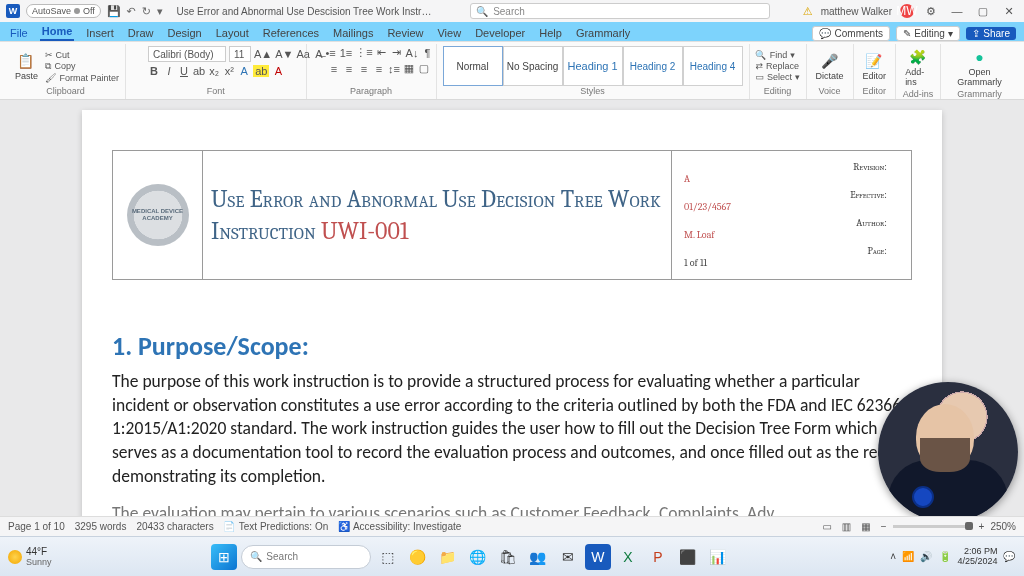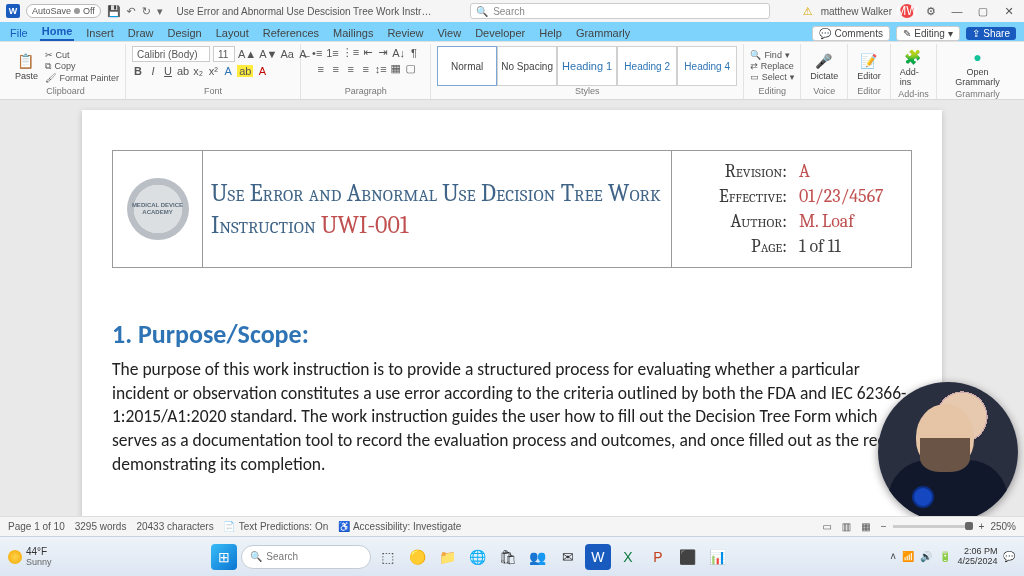--- a/index.html
+++ b/index.html
@@ -33,39 +33,39 @@
   
   .ribbon { height:58px; background:#fafafa; border-bottom:1px solid #d9d9d9; display:flex; padding:2px 6px 0 6px; }
   .group { border-right:1px solid #e3e3e3; padding:2px 6px; display:flex; flex-direction:column; justify-content:space-between; }
   .group-label { text-align:center; font-size:9px; color:#777; padding-bottom:1px;}
   .group-body { display:flex; align-items:center; gap:4px; flex:1; }
   .big-btn { display:flex; flex-direction:column; align-items:center; justify-content:center; gap:1px; font-size:9px; color:#444; padding:2px 3px; }
   .big-btn .ic { width:18px; height:18px; display:flex; align-items:center; justify-content:center; font-size:14px; }
   .mini-col { display:flex; flex-direction:column; gap:1px; font-size:9px; color:#555; }
   .mini-col span { display:flex; align-items:center; gap:3px; white-space:nowrap;}
   .font-box { border:1px solid #ccc; background:#fff; font-size:10px; padding:0 4px; height:16px; display:flex; align-items:center; }
-  .iconrow { display:flex; gap:3px; color:#555; font-size:11px; align-items:center;}
+  .iconrow { display:flex; gap:3px; color:#555; font-size:11px; align-items:center;margin-left:16px;}
   .iconrow span { min-width:12px; text-align:center; }
   .styles { display:flex; gap:0; }
   .style-card { border:1px solid #d0d0d0; width:60px; height:40px; display:flex; align-items:center; justify-content:center; font-size:10px; color:#444; background:#fff;}
   .style-card.sel { border:1px solid #7aa7d8; }
   .style-card.h1 { color:#2e74b5; font-size:11px;}
   .style-card.h2,.style-card.h3,.style-card.h4 { color:#2e74b5; font-size:10px;}
 
   
   .canvas { height:416px; background:#e9e9ea; overflow:hidden; position:relative; }
   .page { width:860px; background:#fff; margin:10px auto 0 auto; box-shadow:0 2px 6px rgba(0,0,0,.18); padding:40px 0 0 0; min-height:600px;}
   .hdr-table { width:800px; margin:0 auto; border-collapse:collapse; }
   .hdr-table td { border:1px solid #9a9a9a; vertical-align:middle; padding:8px; }
   .logo-cell { width:90px; text-align:center; }
   .logo-seal { width:62px; height:62px; border-radius:50%; background:radial-gradient(circle at 50% 50%, #dcdfe2 0 55%, #b9bfc5 56% 100%); margin:auto; display:flex; align-items:center; justify-content:center; font-size:6px; color:#5a6b7b; text-align:center; line-height:1.1; font-weight:bold;}
   .doc-heading { font-variant:small-caps; font-family:Cambria, Georgia, serif; color:#3f6487; font-size:24px; line-height:1.35; }
   .doc-heading .code { color:#c05050; }
   .meta-cell { width:240px; }
-  .meta-row { display:flex; justify-content:space-between; font-family:Cambria, Georgia, serif; font-size:18px; padding:2px 4px; }
+  .meta-row { display:flex; justify-content:space-between; font-family:Cambria, Georgia, serif; font-size:10px; padding:2px 4px;flex-direction:column; }
   .meta-row .k { font-variant:small-caps; color:#3a3a3a; text-align:right; flex:1; margin-right:12px;}
   .meta-row .v { color:#c05050; min-width:100px; }
   .meta-row .v.plain { color:#444; }
 
   .section-h { font-family:Calibri, Arial, sans-serif; color:#2e74b5; font-size:26px; margin:50px 0 8px 30px; }
   .body-text { font-size:17.5px; color:#222; line-height:1.35; margin:0 30px; font-family:Calibri, Arial, sans-serif;}
   .body-text.faded { color:#777; margin-top:14px;}
 
   
   .webcam { position:absolute; right:6px; bottom:-6px; width:140px; height:140px; border-radius:50%; overflow:hidden; box-shadow:0 2px 8px rgba(0,0,0,.4); background:radial-gradient(circle at 60% 25%, #e7c9b0 0 18%, #caa 18% 19%, #2a2f3f 19% 100%);}
@@ -307,20 +307,21 @@
                 <span class="k">Page:</span>
                 <span class="v plain">1 of 11</span>
               </div>
         </td>
       </tr>
     </tbody>
       </table>
 
     <h2 class="section-h">1. Purpose/Scope:</h2>
     <p class="body-text">The purpose of this work instruction is to provide a structured process for evaluating whether a particular incident or observation constitutes a use error according to the criteria outlined by both the FDA and IEC 62366-1:2015/A1:2020 standard. The work instruction guides the user how to fill out the Decision Tree Form which serves as a documentation tool to record the evaluation process and outcomes, and once filled out as the record demonstrating its completion.</p>
+    <p class="body-text faded">The evaluation may pertain to various scenarios such as Customer Feedback, Complaints, Adv</p>
   </div>
 
   <div class="webcam">
     <div class="body"></div>
       <div class="face"></div>
       <div class="beard"></div>
       <div class="badge"></div>
   </div>
 </div>
 

